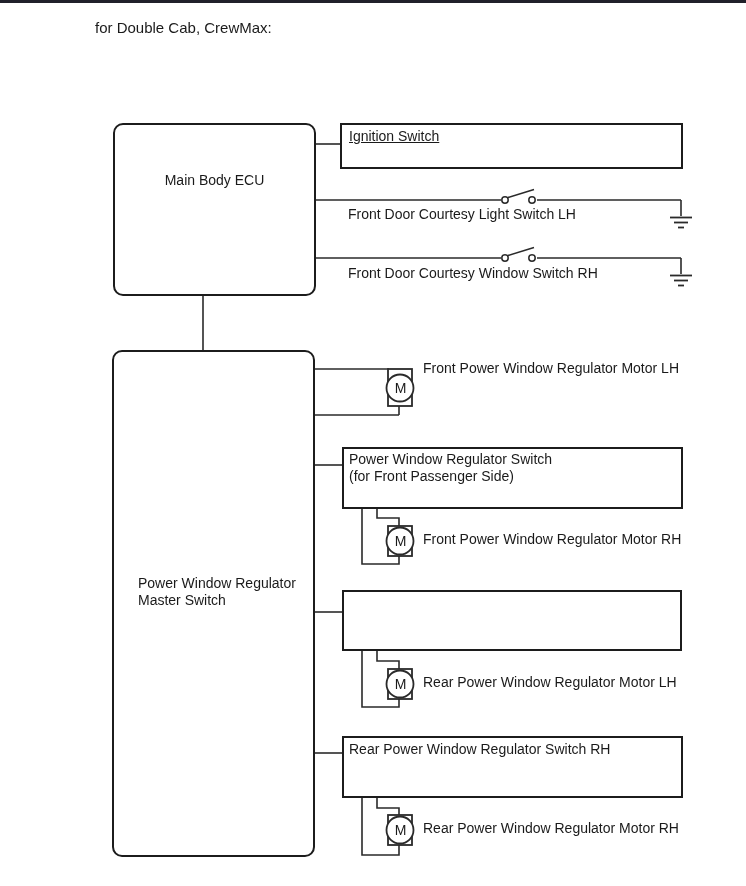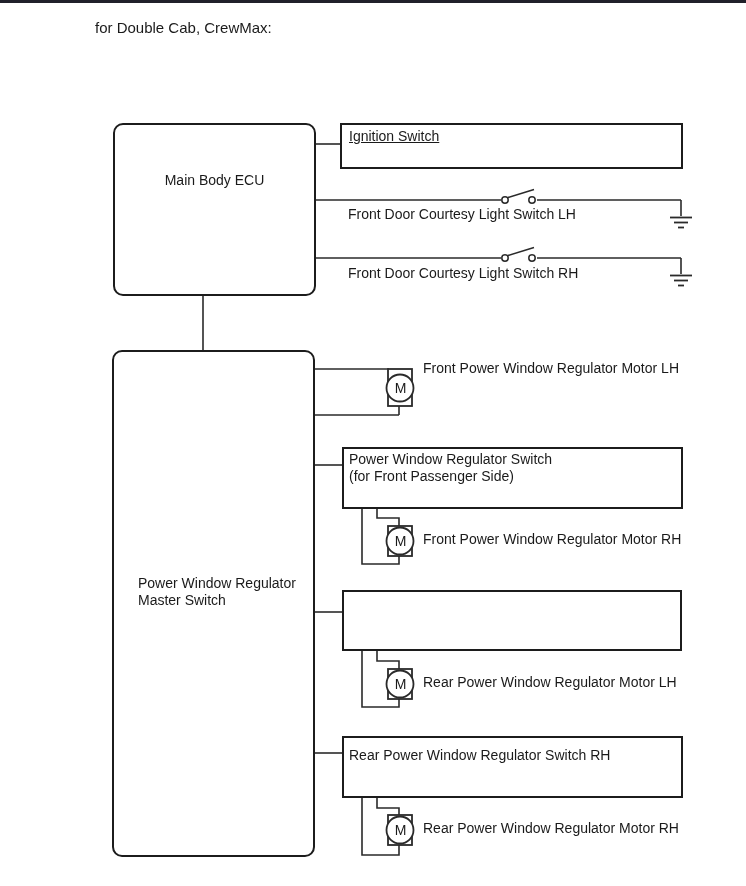--- a/index.html
+++ b/index.html
@@ -145,35 +145,35 @@
   <div class="box rounded" style="left:113px;top:123px;width:203px;height:173px;"></div>
   <div class="label" style="left:113px;top:172px;width:203px;text-align:center;">Main Body ECU</div>
 
   <div class="box rounded" style="left:112px;top:350px;width:203px;height:507px;"></div>
   <div class="label" style="left:138px;top:575px;line-height:17px;"><span>Power Window Regulator</span><br><span>Master Switch</span></div>
 
   <div class="box" style="left:340px;top:123px;width:343px;height:46px;"></div>
   <div class="label" style="left:349px;top:128px;text-decoration:underline;">Ignition Switch</div>
 
   <div class="label" style="left:348px;top:206px;">Front Door Courtesy Light Switch LH</div>
-  <div class="label" style="left:348px;top:265px;">Front Door Courtesy Light Switch RH</div>
+  <div class="label" style="left:348px;top:265px;">Front Door Courtesy Window Switch RH</div>
 
   <div class="mletter" style="left:387px;top:379px;">M</div>
   <div class="label" style="left:423px;top:360px;">Front Power Window Regulator Motor LH</div>
 
   <div class="box" style="left:342px;top:447px;width:341px;height:62px;"></div>
   <div class="label" style="left:349px;top:451px;line-height:16.5px;"><span>Power Window Regulator Switch</span><br><span>(for Front Passenger Side)</span></div>
 
   <div class="mletter" style="left:387px;top:532px;">M</div>
   <div class="label" style="left:423px;top:531px;">Front Power Window Regulator Motor RH</div>
 
   <div class="box" style="left:342px;top:590px;width:340px;height:61px;"></div>
 
   <div class="mletter" style="left:387px;top:675px;">M</div>
   <div class="label" style="left:423px;top:674px;">Rear Power Window Regulator Motor LH</div>
 
   <div class="box" style="left:342px;top:736px;width:341px;height:62px;"></div>
-  <div class="label" style="left:349px;top:741px;margin-top:6px;">Rear Power Window Regulator Switch RH</div>
+  <div class="label" style="left:349px;top:741px;">Rear Power Window Regulator Switch RH</div>
 
   <div class="mletter" style="left:387px;top:821px;">M</div>
   <div class="label" style="left:423px;top:820px;">Rear Power Window Regulator Motor RH</div>
 
 </div>
 
 </body></html>

